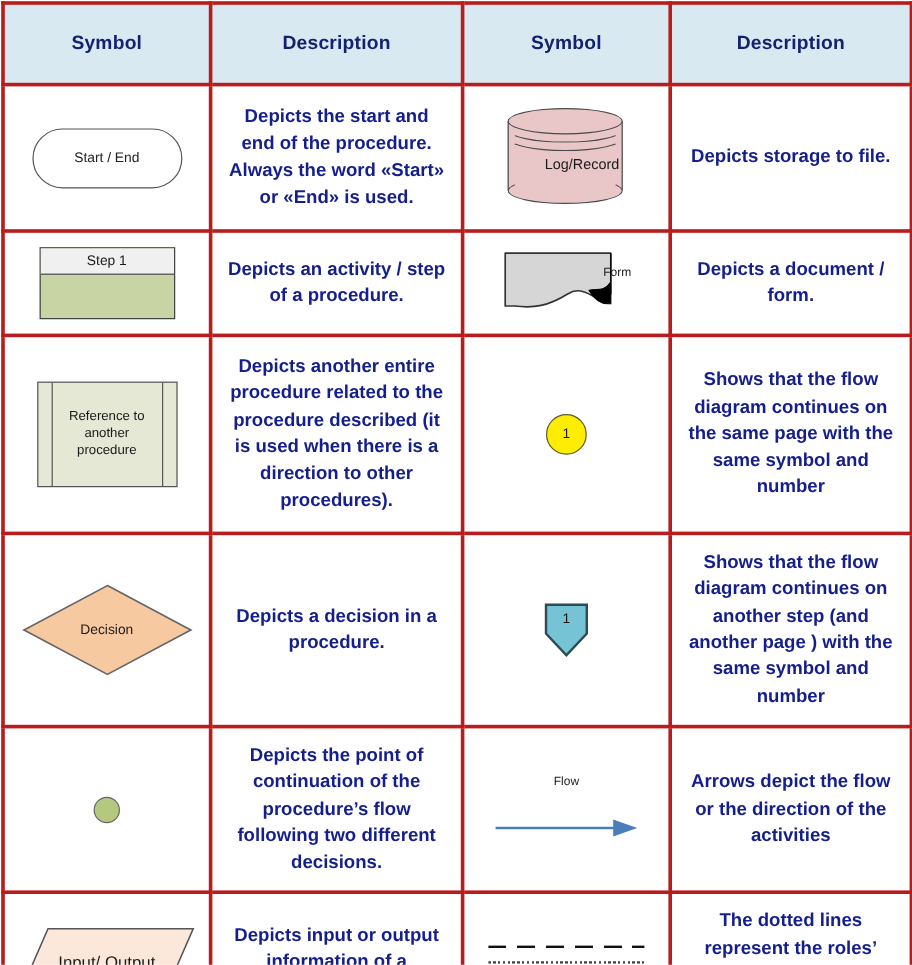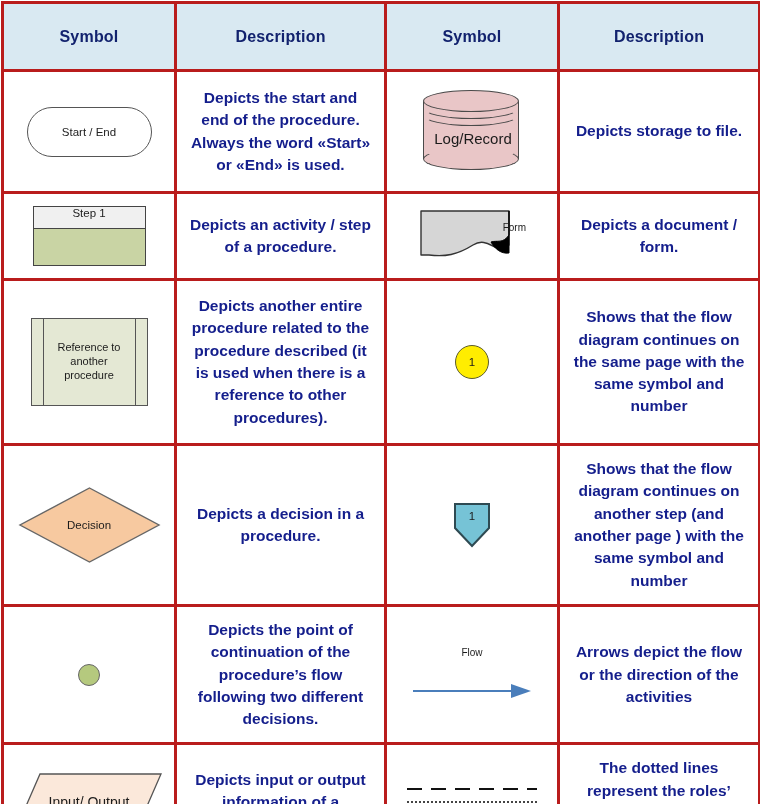--- a/index.html
+++ b/index.html
@@ -107,42 +107,43 @@
   .sh-cyl .e-top { top: 0; }
   .sh-cyl .e-r1  { top: 7px; background: transparent; border-bottom-color: #4a4a4a; border-top-color: transparent; border-left-color: transparent; border-right-color: transparent; }
   .sh-cyl .e-r2  { top: 14px; background: transparent; border-bottom-color: #4a4a4a; border-top-color: transparent; border-left-color: transparent; border-right-color: transparent; }
   .sh-cyl .e-bot {
     top: 58px;
     background: #e9c6c7;
     border-top-color: transparent;
   }
   .sh-cyl .cyl-label {
     position: absolute;
-    left: 4px; top: 40px;
+    left: 16px; top: 40px;
     width: 92px;
     text-align: center;
-    font-size: 15px;
+    font-size: 12px;
     color: #1b1b1b;
     z-index: 4;
   }
 
   
   .sh-step {
     width: 113px;
     border: 1.3px solid #444;
     background: #c9d4a4;
     box-sizing: border-box;
   }
   .sh-step .bar {
     height: 21px;
     background: #f0f0f0;
     border-bottom: 1.3px solid #444;
     font-size: 11.5px;
     color: #1b1b1b;
     display: flex;
+    align-items: center;
     justify-content: center;
   }
   .sh-step .body { height: 36px; }
 
   
   .sh-doc {
     position: relative;
     width: 110px;
     height: 54px;
   }
@@ -350,21 +351,21 @@
     <tr style="height:165px">
       <td class="symcell">
         <div class="symwrap">
           <div class="sh-pre">
             <div class="pretext">Reference to
 another
 procedure</div>
           </div>
         </div>
       </td>
-      <td class="desc">Depicts another entire procedure related to the procedure described (it is used when there is a reference to other procedures).</td>
+      <td class="desc">Depicts another entire procedure related to the procedure described (it is used when there is a direction to other procedures).</td>
 
       <td class="symcell">
         <div class="symwrap">
           <div class="sh-conn">
             <span>1</span>
           </div>
         </div>
       </td>
       <td class="desc">Shows that the flow diagram continues on the same page with the same symbol and number</td>
     </tr>

